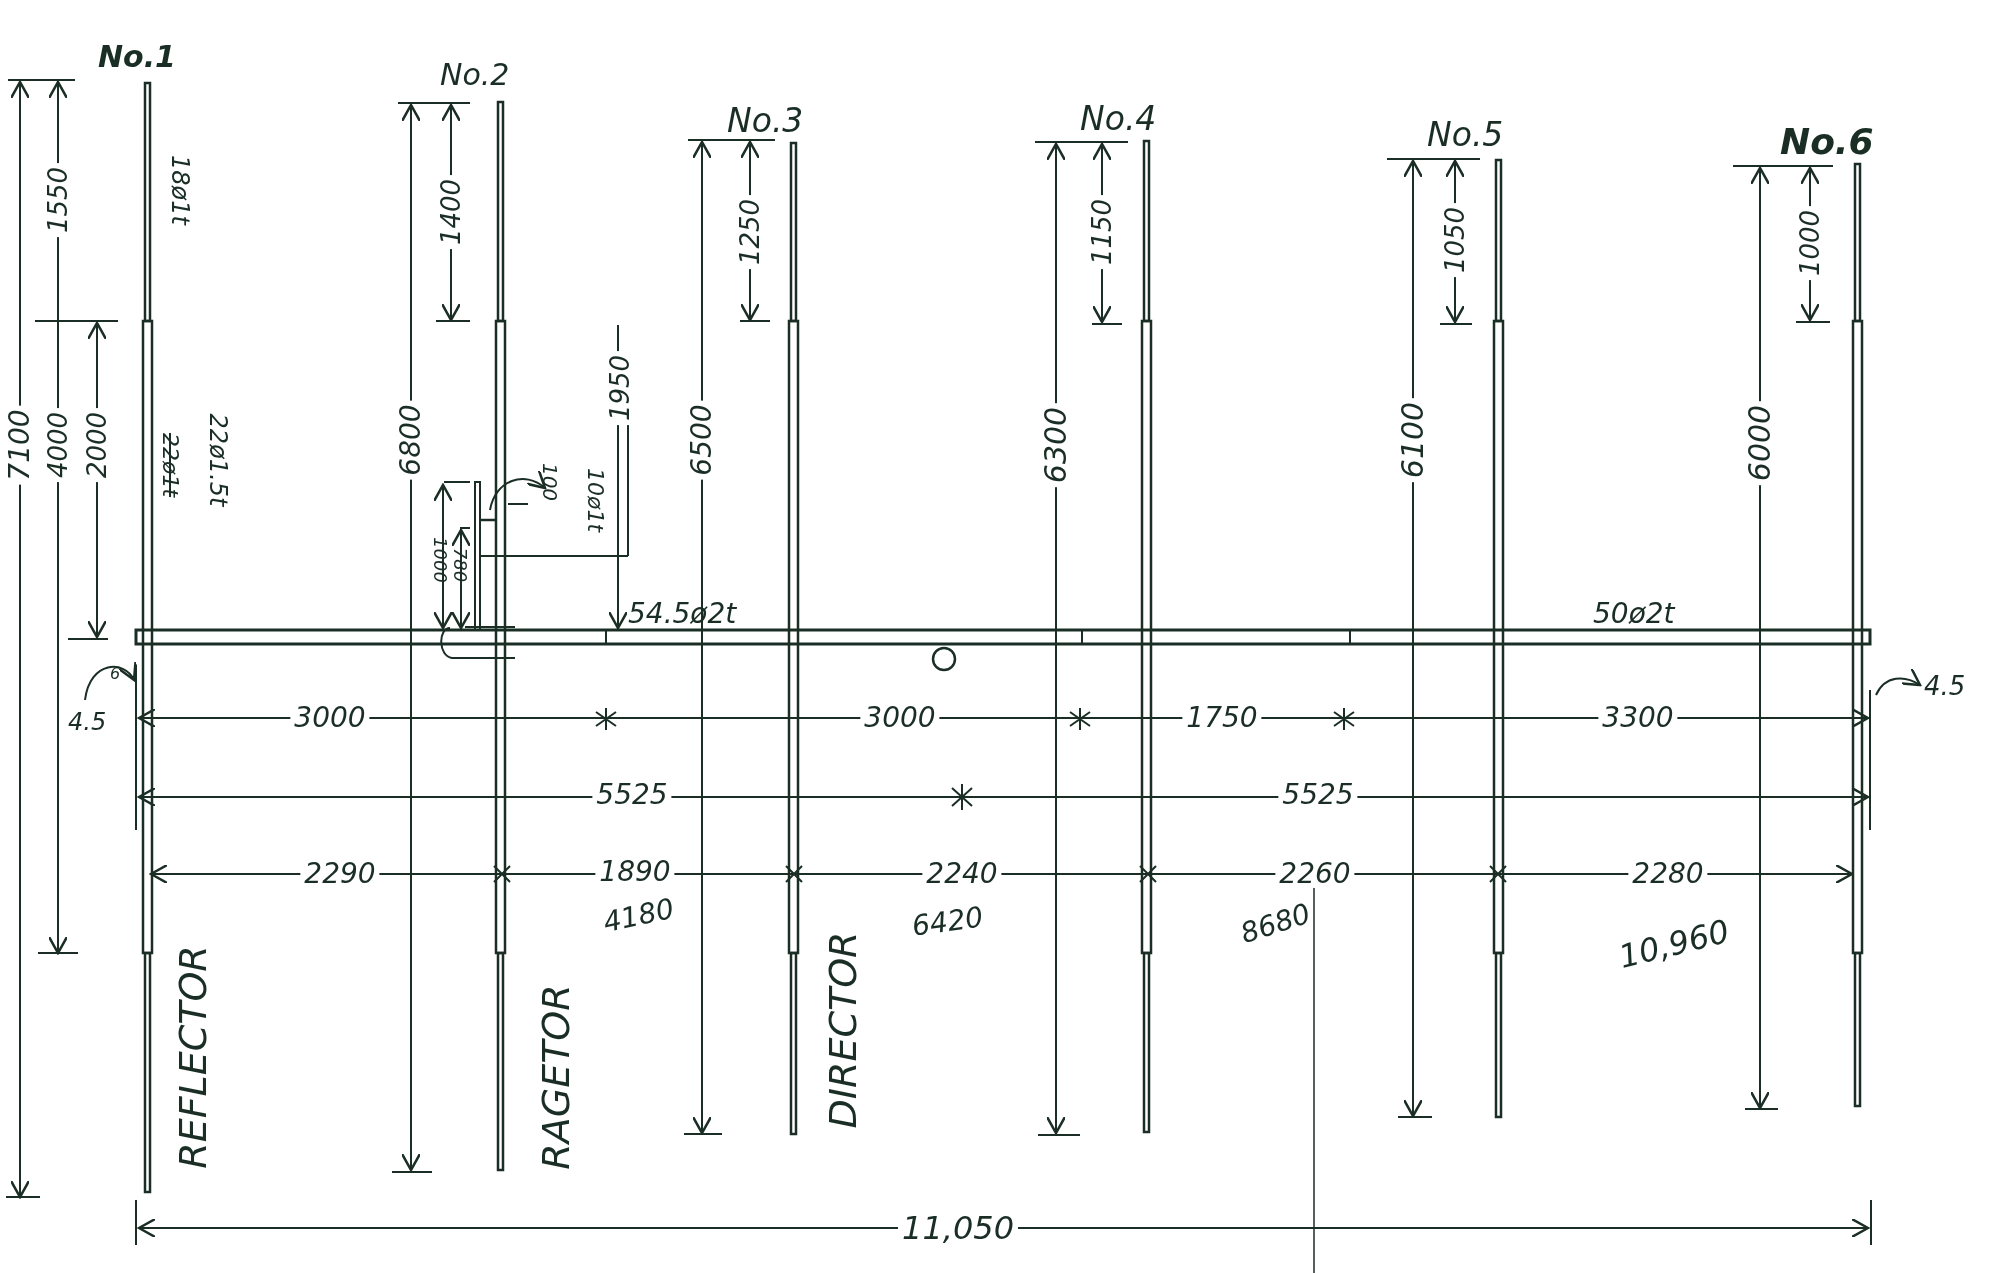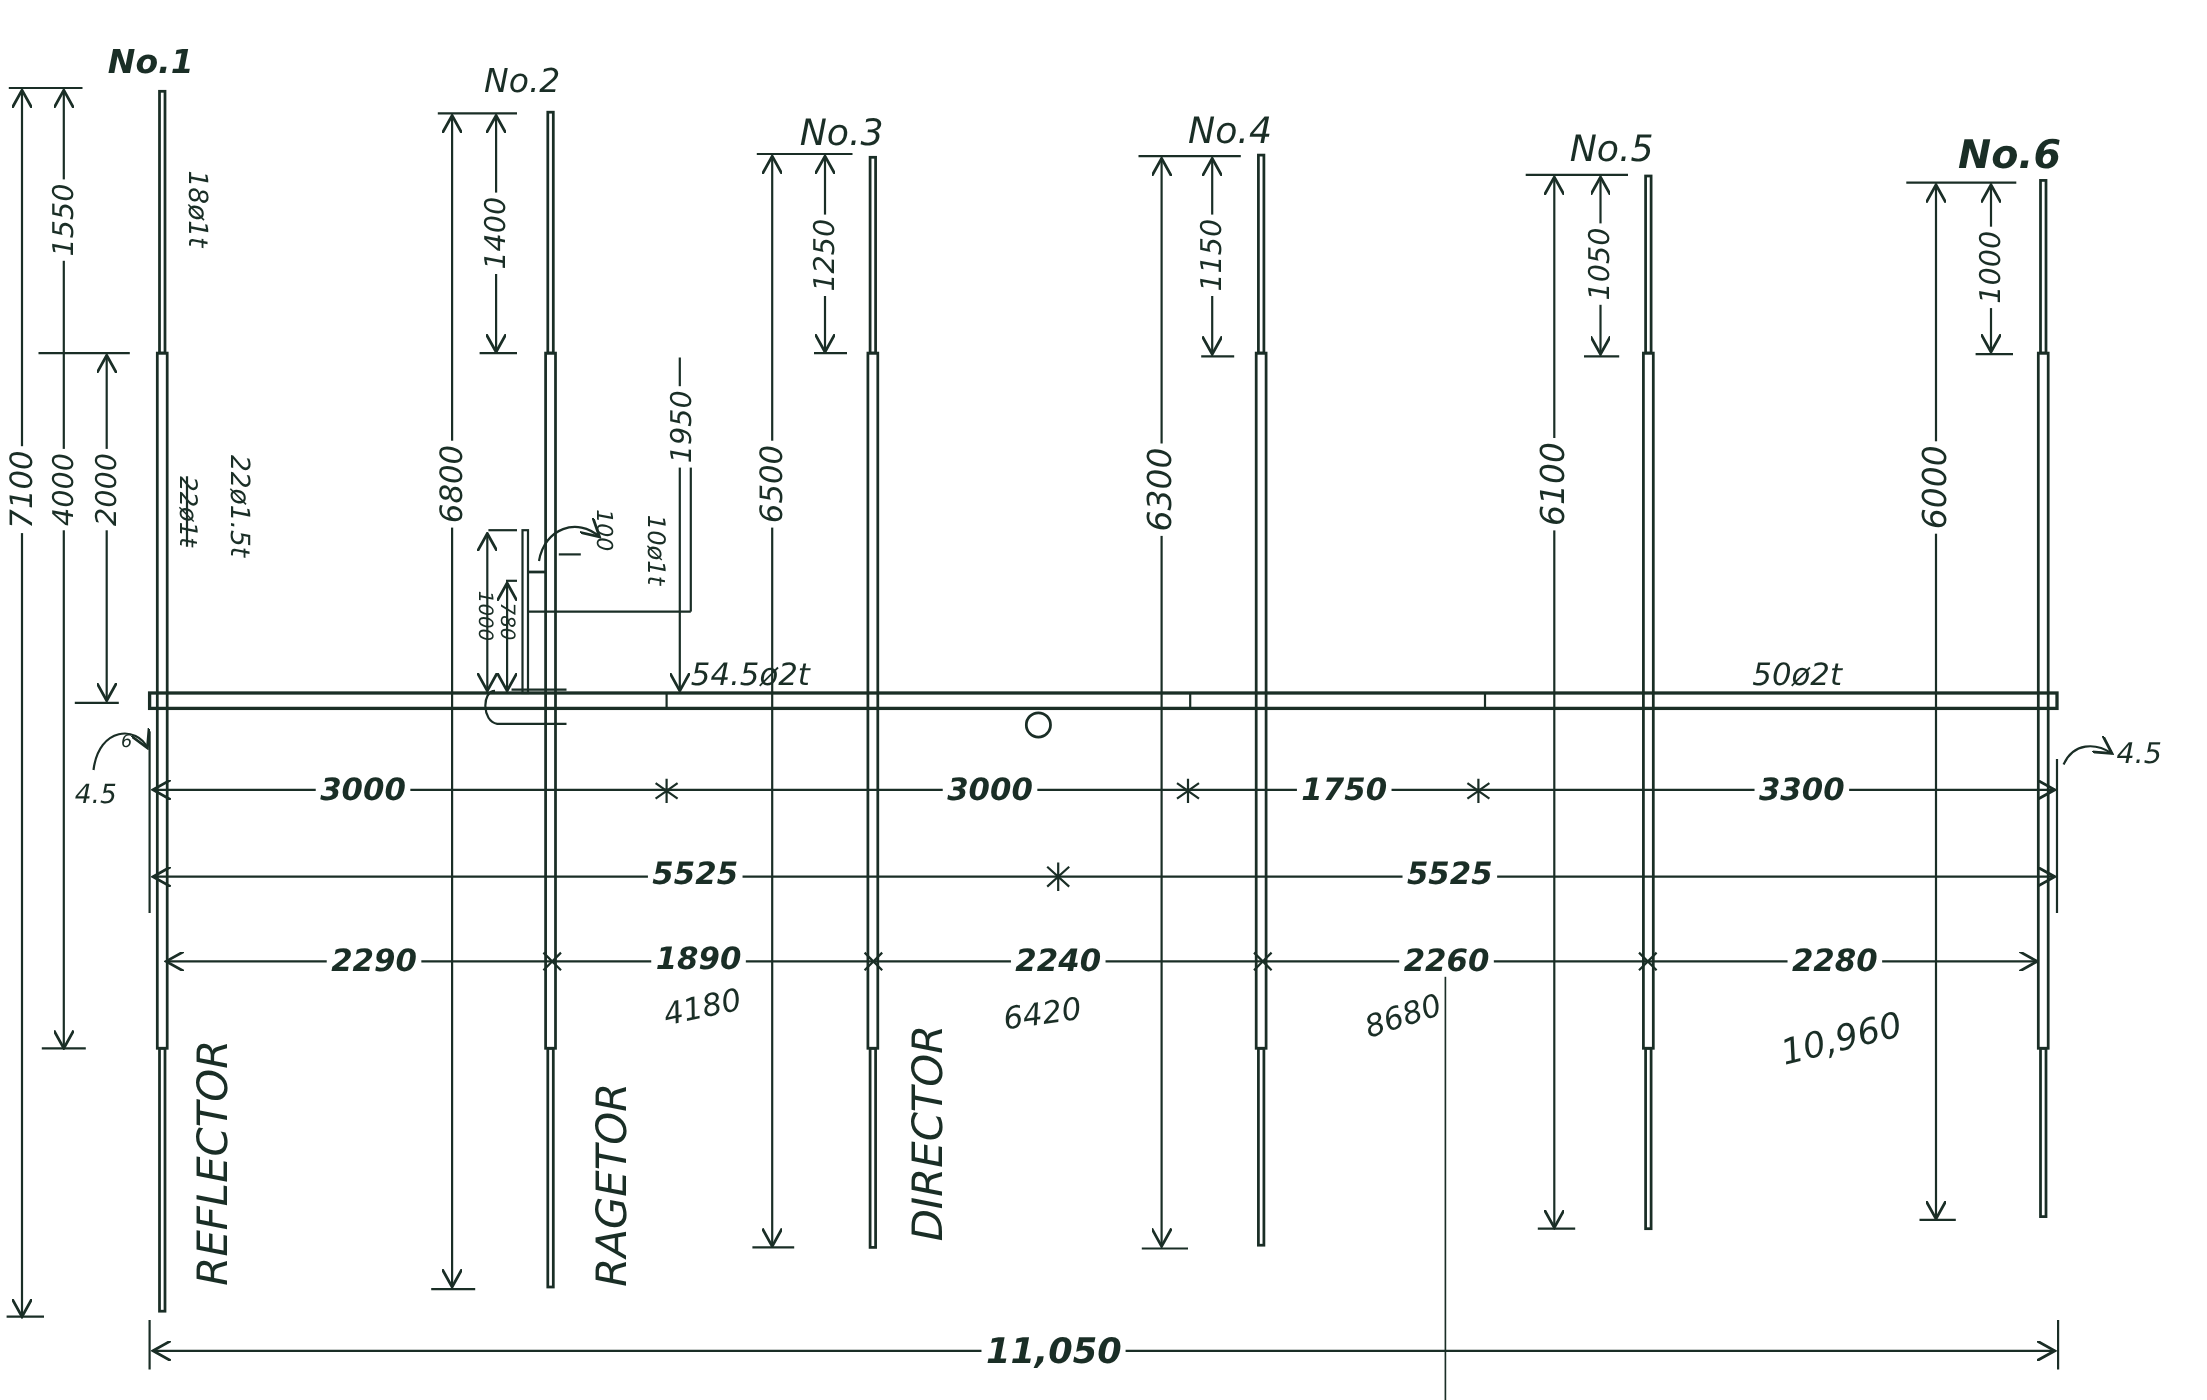--- a/index.html
+++ b/index.html
@@ -2,21 +2,21 @@
 <html><head>
 <meta charset="utf-8">
 <style>
   html, body { margin: 0; padding: 0; background: #ffffff; }
   body { width: 2006px; height: 1273px; overflow: hidden; position: relative; }
   #drawing { position: absolute; left: 0; top: 0; width: 2006px; height: 1273px; }
   .ink { stroke: #1a2e26; fill: none; }
   .lbl { position: absolute; font-family: "DejaVu Sans", sans-serif; font-style: italic; color: #1a2e26; white-space: nowrap; line-height: 1; }
   .rot-l { transform-origin: center center; transform: translate(-50%,-50%) rotate(-90deg); }
   .rot-r { transform-origin: center center; transform: translate(-50%,-50%) rotate(90deg); }
-  .ctr { transform: translate(-50%,-50%); font-weight: bold; }
+  .ctr { transform: translate(-50%,-50%); }
   .bg { background: #ffffff; padding: 0 4px; }
 </style>
 </head>
 <body>
 
 <svg id="drawing" viewBox="0 0 2006 1273" xmlns="http://www.w3.org/2000/svg">
   <defs>
     <marker id="arr" viewBox="0 0 10 10" refX="9" refY="5" markerWidth="9" markerHeight="9" orient="auto-start-reverse">
       <path d="M0,0 L9,5 L0,10" fill="none" stroke="#1a2e26" stroke-width="1.4"></path>
     </marker>

